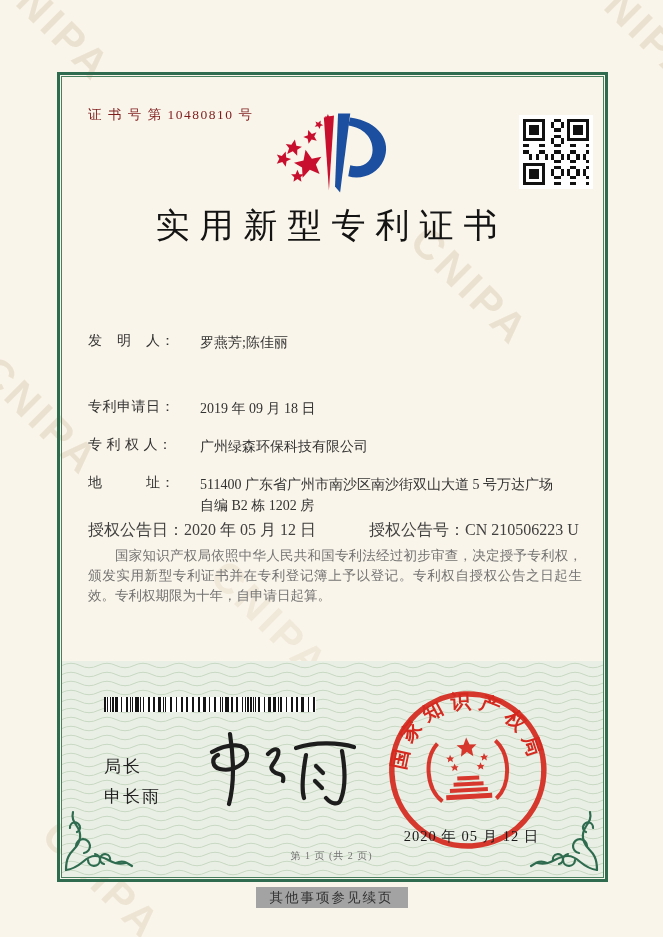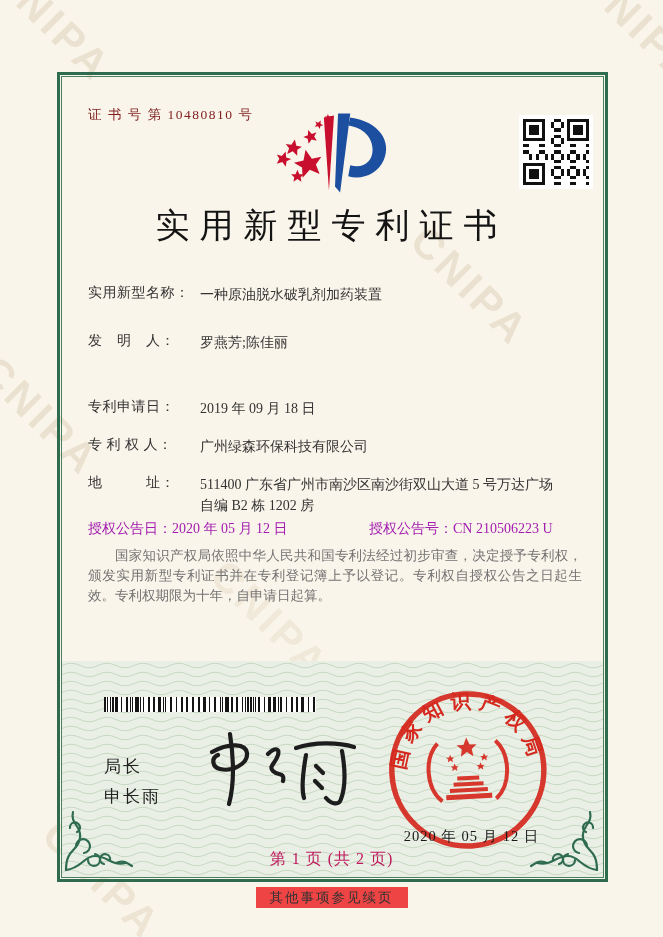--- a/index.html
+++ b/index.html
@@ -37,45 +37,45 @@
   .logo{position:absolute;left:268px;top:105px;width:132px;height:94px;}
   .qr{position:absolute;left:519px;top:115px;width:74px;height:74px;background:#fff;padding:4px;}
   .qr svg{display:block;width:100%;height:100%;}
   .title{
     position:absolute;left:0;right:0;top:203px;text-align:center;
     font-size:34px;font-weight:normal;letter-spacing:10px;color:#141414;
   }
   .field{position:absolute;left:88px;display:flex;font-size:14px;color:#333;}
   .field .lbl{width:112px;flex:none;letter-spacing:.5px;}
   .field .val{white-space:pre-line;max-width:400px;line-height:21px;}
-  .grant-row{position:absolute;left:88px;top:520px;width:492px;font-size:14px;color:#a21caf;}
+  .grant-row{position:absolute;left:88px;top:520px;width:492px;font-size:16px;color:#404040;}
   .grant-no{position:absolute;left:257px;top:0;margin-left:24px;}
   .paras{position:absolute;left:88px;top:546px;width:494px;font-size:13.5px;line-height:20px;color:#737373;text-align:justify;}
   .paras p{text-indent:2em;}
   .barcode{
     position:absolute;left:104px;top:697px;width:212px;height:15px;background:#fff;
     background-image:
       repeating-linear-gradient(90deg,transparent 0 3px,#141414 3px 4px,transparent 4px 8px,#141414 8px 10px,transparent 10px 13px,#141414 13px 14px,transparent 14px 23px),
       repeating-linear-gradient(90deg,#141414 0 2px,transparent 2px 6px,#141414 6px 7px,transparent 7px 11px);
   }
   .director{
     position:absolute;left:104px;top:752px;
     font-family:"Liberation Sans","DejaVu Sans",sans-serif;
     font-size:17px;color:#222;line-height:30px;letter-spacing:2px;
   }
   .signature{position:absolute;left:192px;top:728px;width:172px;height:88px;}
   .seal{position:absolute;left:383px;top:688px;width:170px;height:170px;transform:rotate(-3deg);}
   .flourish{position:absolute;width:76px;height:76px;}
   .flourish.bl{left:60px;top:800px;}
   .flourish.br{left:527px;top:800px;transform:scaleX(-1);}
-  .page-info{position:absolute;left:0;right:0;top:849px;text-align:center;font-size:16px;color:#be185d;letter-spacing:1px;}
+  .page-info{position:absolute;left:0;right:0;top:849px;text-align:center;font-size:10px;color:#737373;letter-spacing:1px;}
   .footer-note{
     position:absolute;left:0;right:0;top:889px;text-align:center;font-size:13.5px;color:#333;letter-spacing:2px;
   }
-  .footer-note span{background:#ef4444;padding:3px 14px;}
+  .footer-note span{background:#a3a3a3;padding:3px 14px;}
 </style>
 </head>
 <body>
 
 <div class="page">
 
   <span class="wm" style="left:-22px;top:-2px">CNIPA</span>
   <span class="wm" style="left:566px;top:2px">CNIPA</span>
   <span class="wm" style="left:-34px;top:392px">CNIPA</span>
   <span class="wm" style="left:396px;top:262px">CNIPA</span>
@@ -201,24 +201,20 @@
         <rect x="15" y="1" width="5" height="5" fill="#fff"></rect>
         <rect x="16" y="2" width="3" height="3" fill="#111"></rect>
         <rect x="0" y="14" width="7" height="7" fill="#111"></rect>
         <rect x="1" y="15" width="5" height="5" fill="#fff"></rect>
         <rect x="2" y="16" width="3" height="3" fill="#111"></rect>
       </svg>
     </div>
 
   <div class="title">实用新型专利证书</div>
 
-  <div class="field" style="top:284px">
-    <span class="lbl">实用新型名称：</span>
-    <span class="val">一种原油脱水破乳剂加药装置</span>
-  </div>
   <div class="field" style="top:332px">
     <span class="lbl">发　明　人：</span>
     <span class="val">罗燕芳;陈佳丽</span>
   </div>
   <div class="field" style="top:398px">
     <span class="lbl">专利申请日：</span>
     <span class="val">2019 年 09 月 18 日</span>
   </div>
   <div class="field" style="top:436px">
     <span class="lbl">专 利 权 人：</span>

